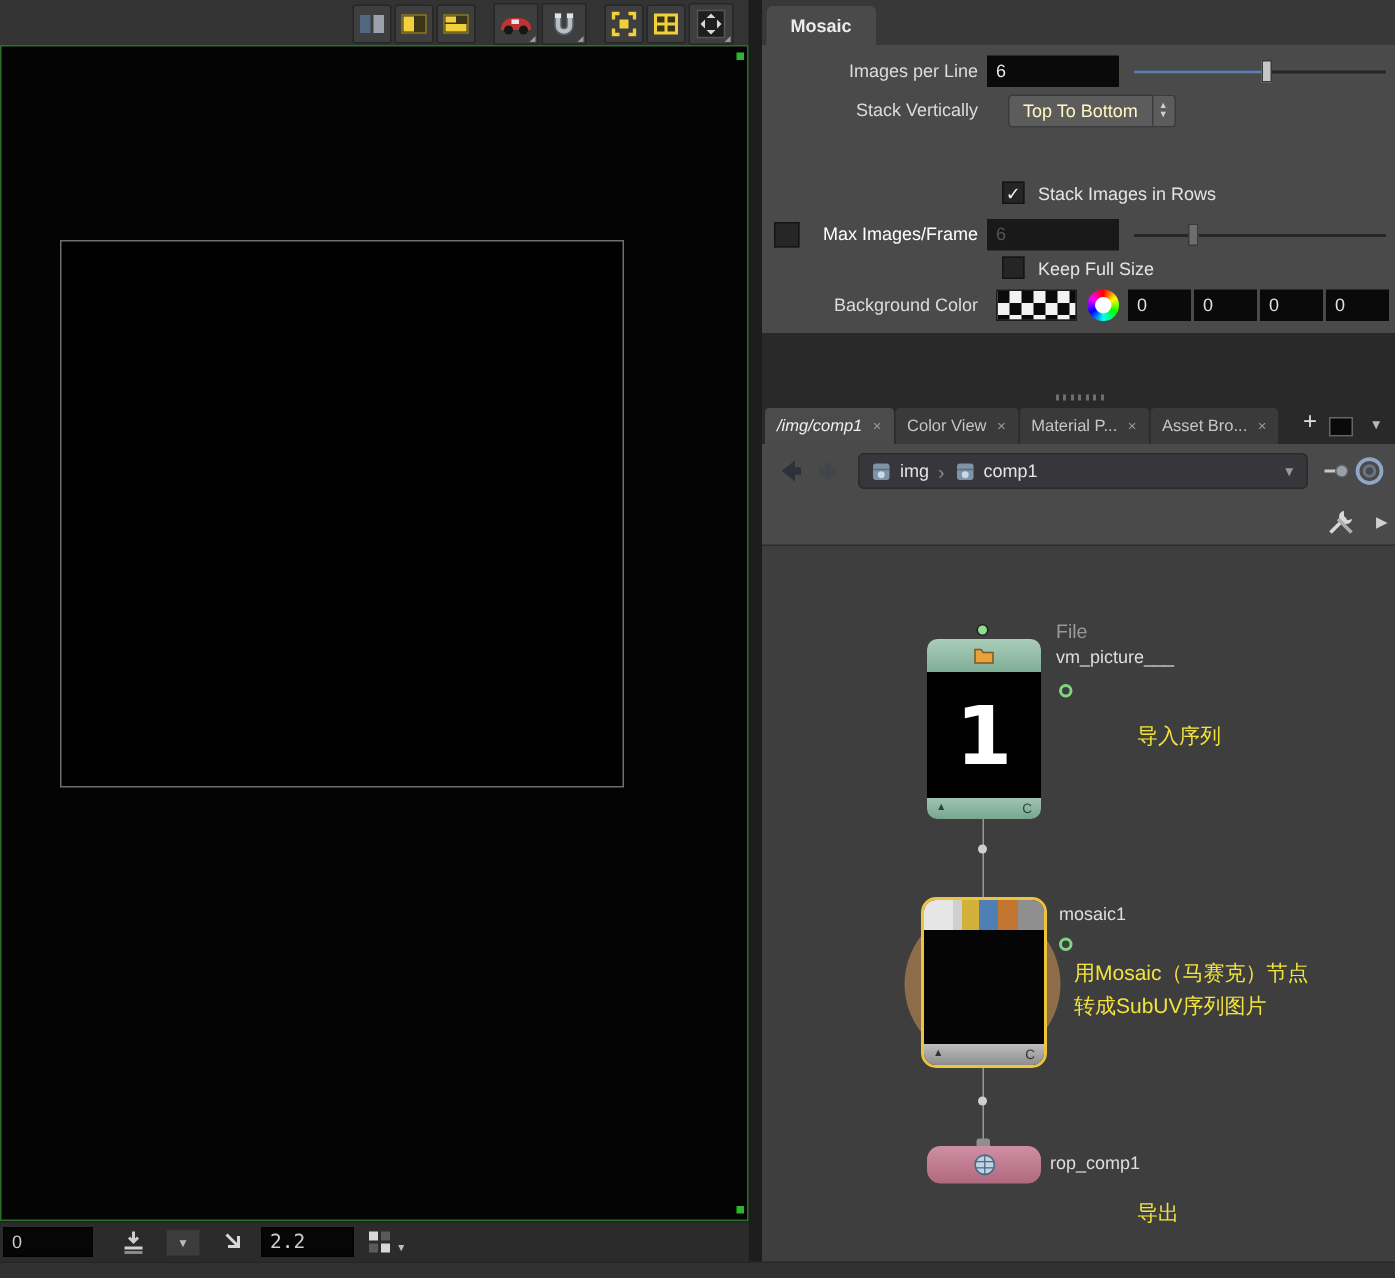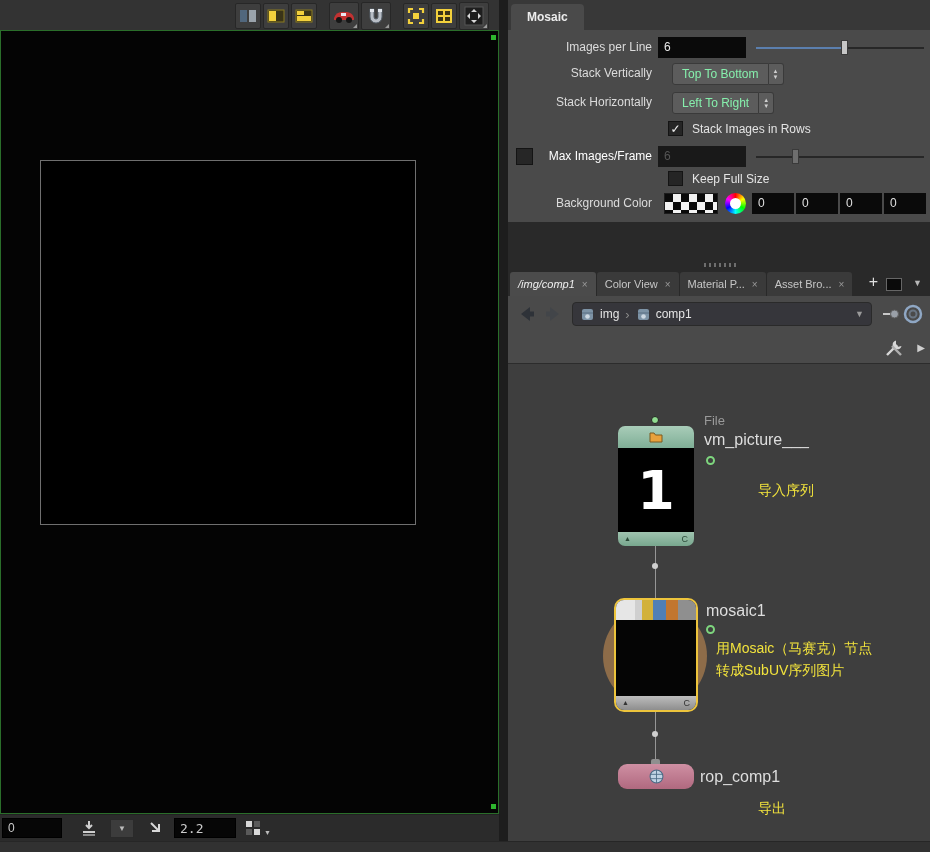--- a/index.html
+++ b/index.html
@@ -44,21 +44,21 @@
 .plabel{position:absolute;left:0;top:3px;width:144px;text-align:right;font-size:12px;color:#dcdcdc;white-space:nowrap}
 .plabel.dim{color:#ffffff}
 .pfield{position:absolute;left:150px;top:0;width:88px;height:21px;background:#0a0a0a;color:#e8e8e8;font-size:12px;line-height:21px;padding:0 6px}
 .pfield.dim{background:#191919;color:#555}
 .pslider{position:absolute;left:248px;right:6px;top:0;height:21px}
 .track{position:absolute;left:0;right:0;top:10px;height:2px;background:#272727}
 .fill{position:absolute;left:0;top:10px;height:2px;background:#5b7fae}
 .handle{position:absolute;top:3px;width:7px;height:15px;background:#c6c6c6;border:1px solid #3a3a3a}
 .handle.dim{background:#6e6e6e}
 .pdrop{position:absolute;left:164px;top:0;height:22px;display:flex;align-items:stretch}
-.dbody{background:#5c5c5c;border:1px solid #3a3a3a;border-radius:3px 0 0 3px;display:flex;align-items:center;font-size:12px;color:#86efac;padding:0 9px;white-space:nowrap}
+.dbody{background:#5c5c5c;border:1px solid #3a3a3a;border-radius:3px 0 0 3px;display:flex;align-items:center;font-size:12px;color:#fef9c3;padding:0 9px;white-space:nowrap}
 .dspin{width:15px;background:#5c5c5c;border:1px solid #3a3a3a;border-left:none;border-radius:0 3px 3px 0;display:flex;flex-direction:column;align-items:center;justify-content:center;color:#cfcfcf}
 .dspin span{font-size:6px;line-height:6px}
 .pcheck{position:absolute;width:15px;height:15px;background:#252525;border:1px solid #141414;color:#f0f0f0;font-size:12px;line-height:14px;text-align:center}
 .pcheck.big{width:17px;height:17px;background:#262626}
 .clabel{position:absolute;left:184px;top:3px;font-size:12px;color:#e4e4e4}
 .swatch{position:absolute;left:156px;top:0;width:54px;height:21px;border:1px solid #1c1c1c;background:repeating-conic-gradient(#f2f2f2 0 25%,#0a0a0a 0 50%) 0 0/16px 16px}
 .cwheel{position:absolute;left:217px;top:0;width:21px;height:21px;border-radius:50%;background:conic-gradient(#f00,#ff0,#0f0,#0ff,#00f,#f0f,#f00)}
 .cwheel:after{content:"";position:absolute;left:5px;top:5px;width:11px;height:11px;border-radius:50%;background:#fff}
 .colfield{position:absolute;top:0;width:42px;height:21px;background:#0a0a0a;color:#e0e0e0;font-size:12px;line-height:21px;padding:0 6px}
 
@@ -82,21 +82,21 @@
 
 
 .menubar{position:absolute;left:508px;top:332px;width:422px;height:32px;background:#4a4a4a;border-bottom:1px solid #2c2c2c;display:flex;align-items:center;padding-left:37px}
 .mitem{font-size:13px;color:#eaeaea;margin-right:11px}
 .tools-ic{position:absolute;right:26px;top:6px}
 .pane-arrow{position:absolute;right:5px;top:10px;color:#cfcfcf;font-size:10px}
 
 
 .network{position:absolute;left:508px;top:364px;width:422px;height:477px;background:#3e3e3e;overflow:hidden}
 .watermark{position:absolute;right:6px;top:18px;font-size:27px;font-weight:bold;color:#6b6b6b;letter-spacing:1px}
-.nlabel{position:absolute;font-size:16px;color:#dedede;white-space:nowrap}
+.nlabel{position:absolute;font-size:12px;color:#dedede;white-space:nowrap}
 .nlabel.type{color:#999;font-size:13px}
 .note{position:absolute;font-size:14px;color:#f2e33c;white-space:nowrap}
 .node{position:absolute;width:76px}
 .nhead{height:22px;background:linear-gradient(#a9cdb9,#7fae96);border-radius:7px 7px 0 0;display:flex;align-items:center;justify-content:center}
 .nbody{height:84px;background:#000;display:flex;align-items:center;justify-content:center;color:#fff;font-weight:bold;font-size:54px;font-family:"DejaVu Sans",sans-serif}
 .nfoot{height:14px;background:linear-gradient(#9fc3af,#78a78e);border-radius:0 0 7px 7px;position:relative}
 .nfoot .fa{position:absolute;left:6px;top:3px;font-size:7px;color:#2a4a38;line-height:8px}
 .nfoot .fc{position:absolute;right:6px;top:2px;font-size:9px;color:#2a4a38;line-height:10px}
 .halo{position:absolute;left:95px;top:240px;width:104px;height:104px;border-radius:50%;background:#8d6c49}
 .node-mosaic{position:absolute;left:106px;top:234px;width:84px;height:114px;border:2px solid #edc43c;border-radius:10px;background:#2a2a2a;overflow:hidden}
@@ -297,30 +297,20 @@
       <div class="plabel">Stack Vertically</div>
       <div class="pdrop">
         <div class="dbody">Top To Bottom</div>
         <div class="dspin">
             <span>▲</span>
             <span>▼</span>
           </div>
       </div>
     </div>
 
-    <div class="prow" style="top:92px">
-      <div class="plabel">Stack Horizontally</div>
-      <div class="pdrop">
-        <div class="dbody">Left To Right</div>
-        <div class="dspin">
-            <span>▲</span>
-            <span>▼</span>
-          </div>
-      </div>
-    </div>
 
     <div class="prow" style="top:119px">
       <div class="pcheck" style="left:160px;top:2px">✓</div>
       <div class="clabel">Stack Images in Rows</div>
     </div>
 
     <div class="prow" style="top:146px">
       <div class="pcheck big" style="left:8px;top:2px"></div>
       <div class="plabel dim">Max Images/Frame</div>
       <div class="pfield dim">6</div>

